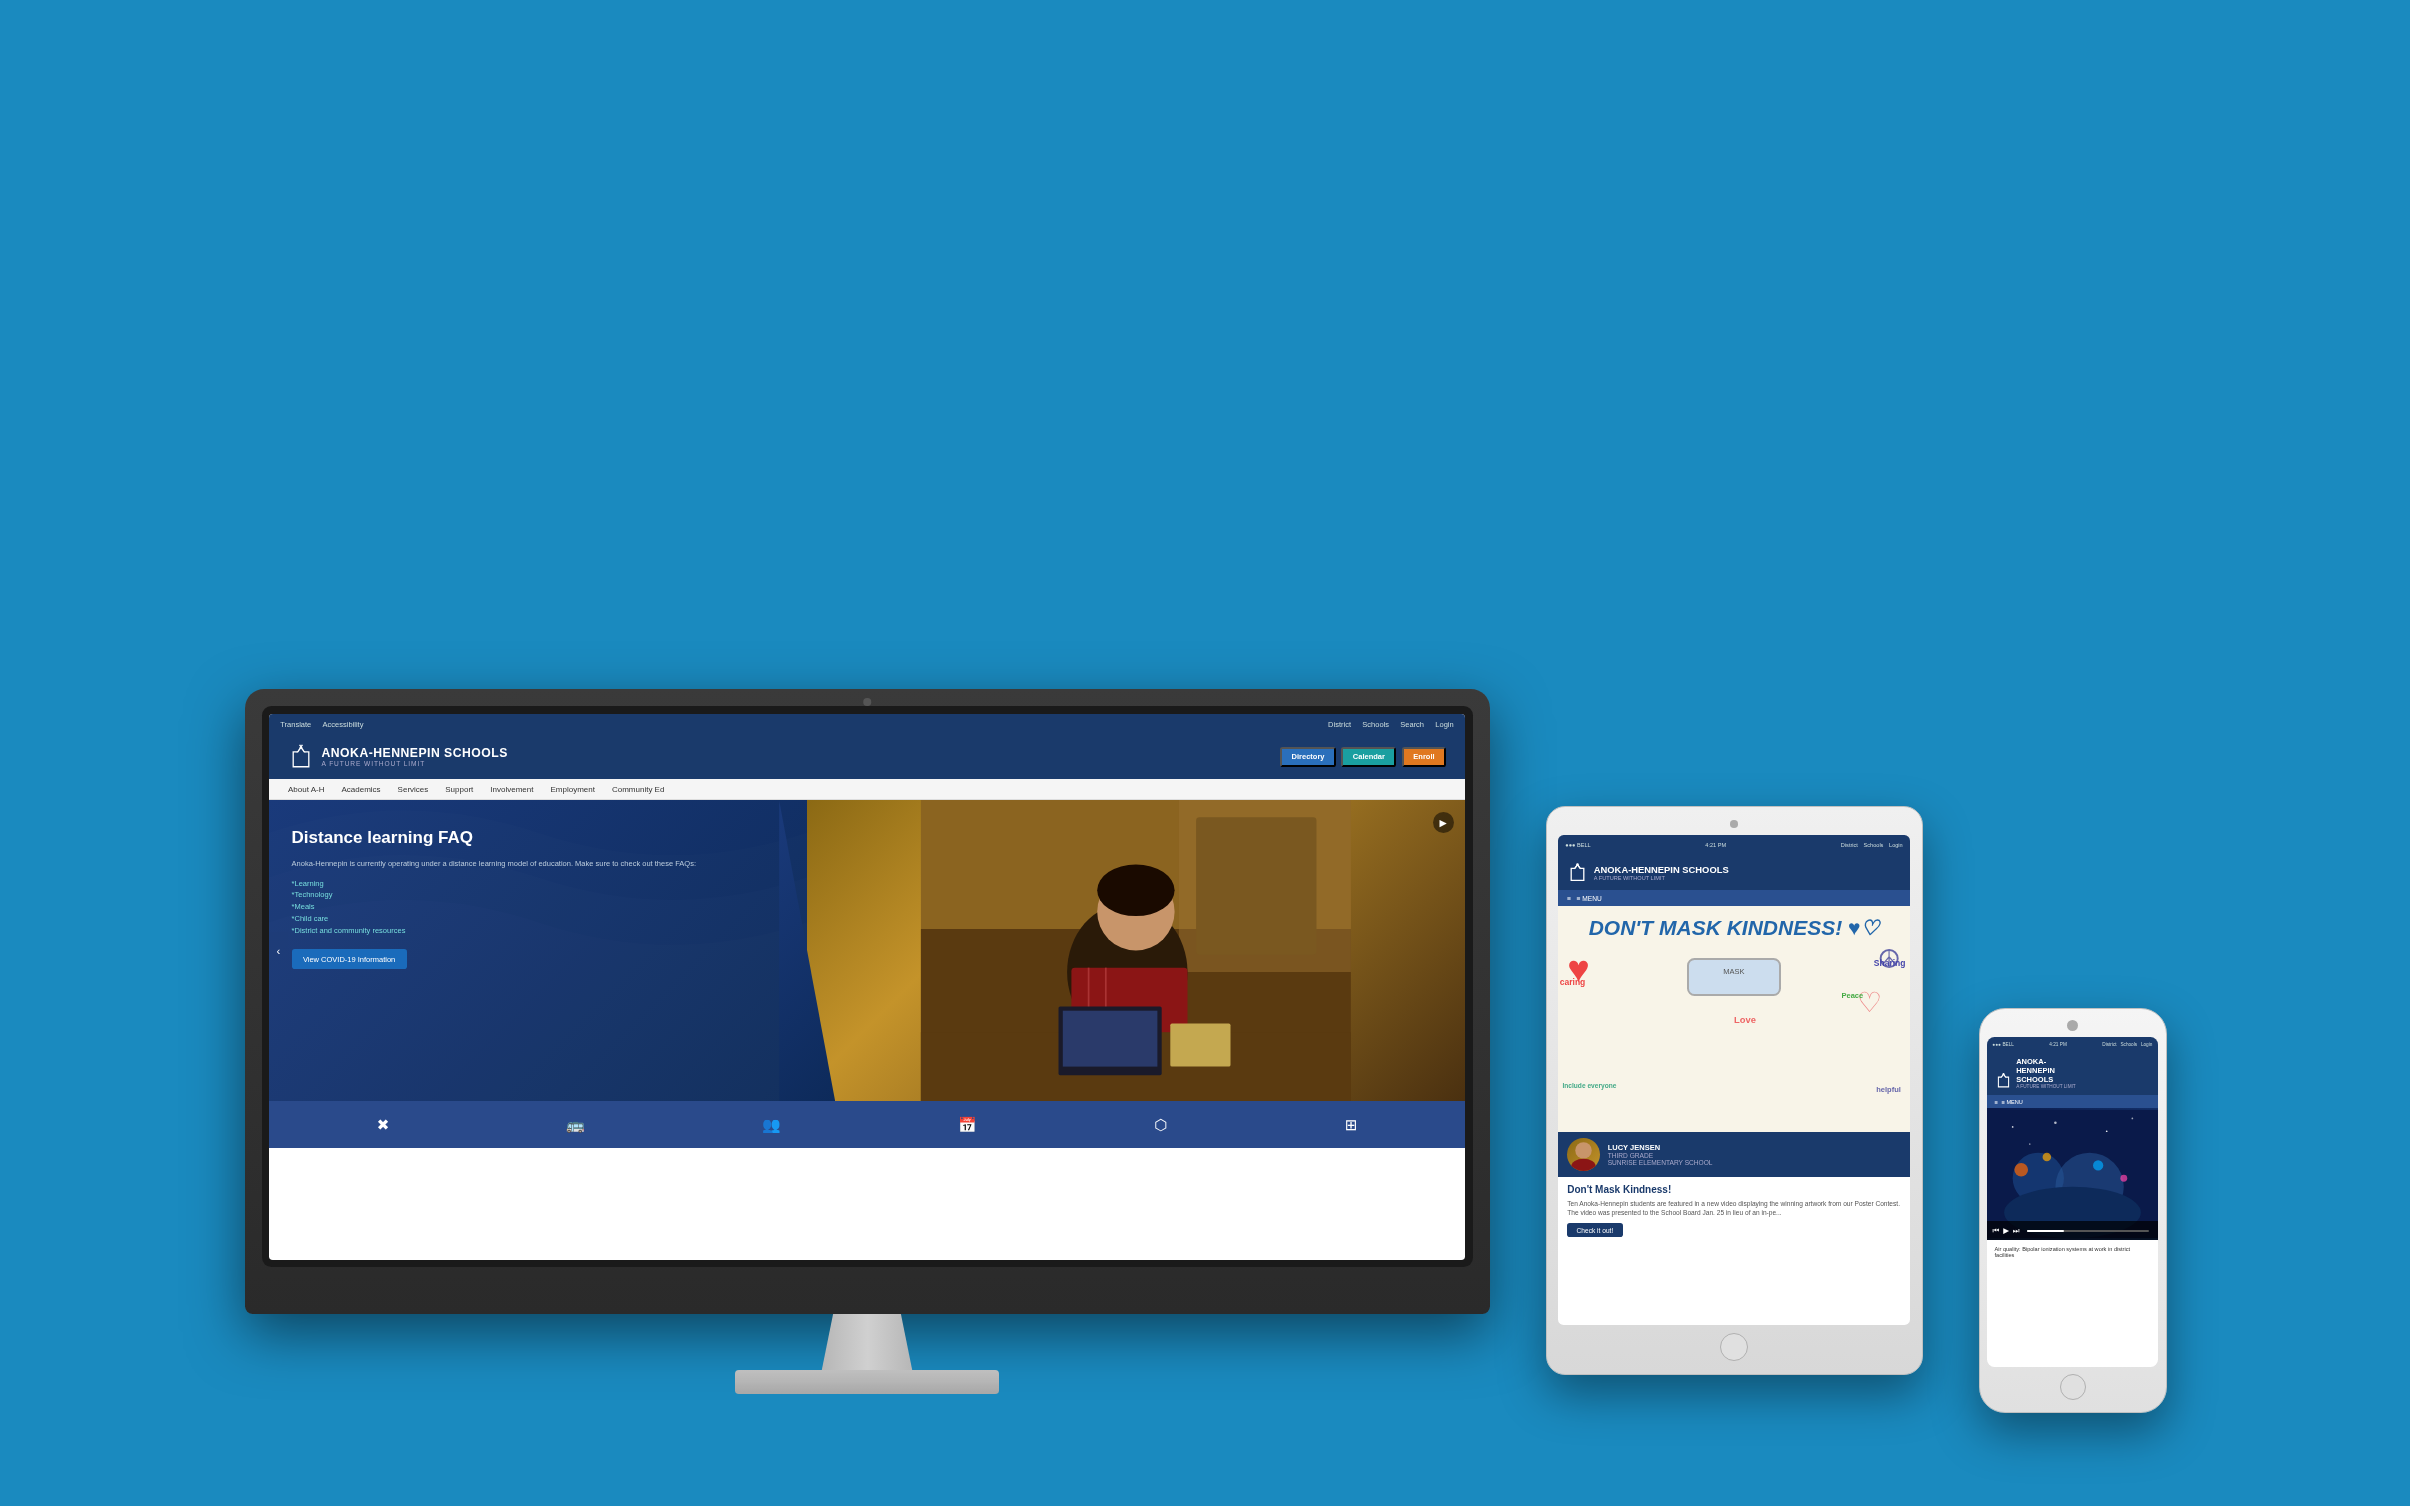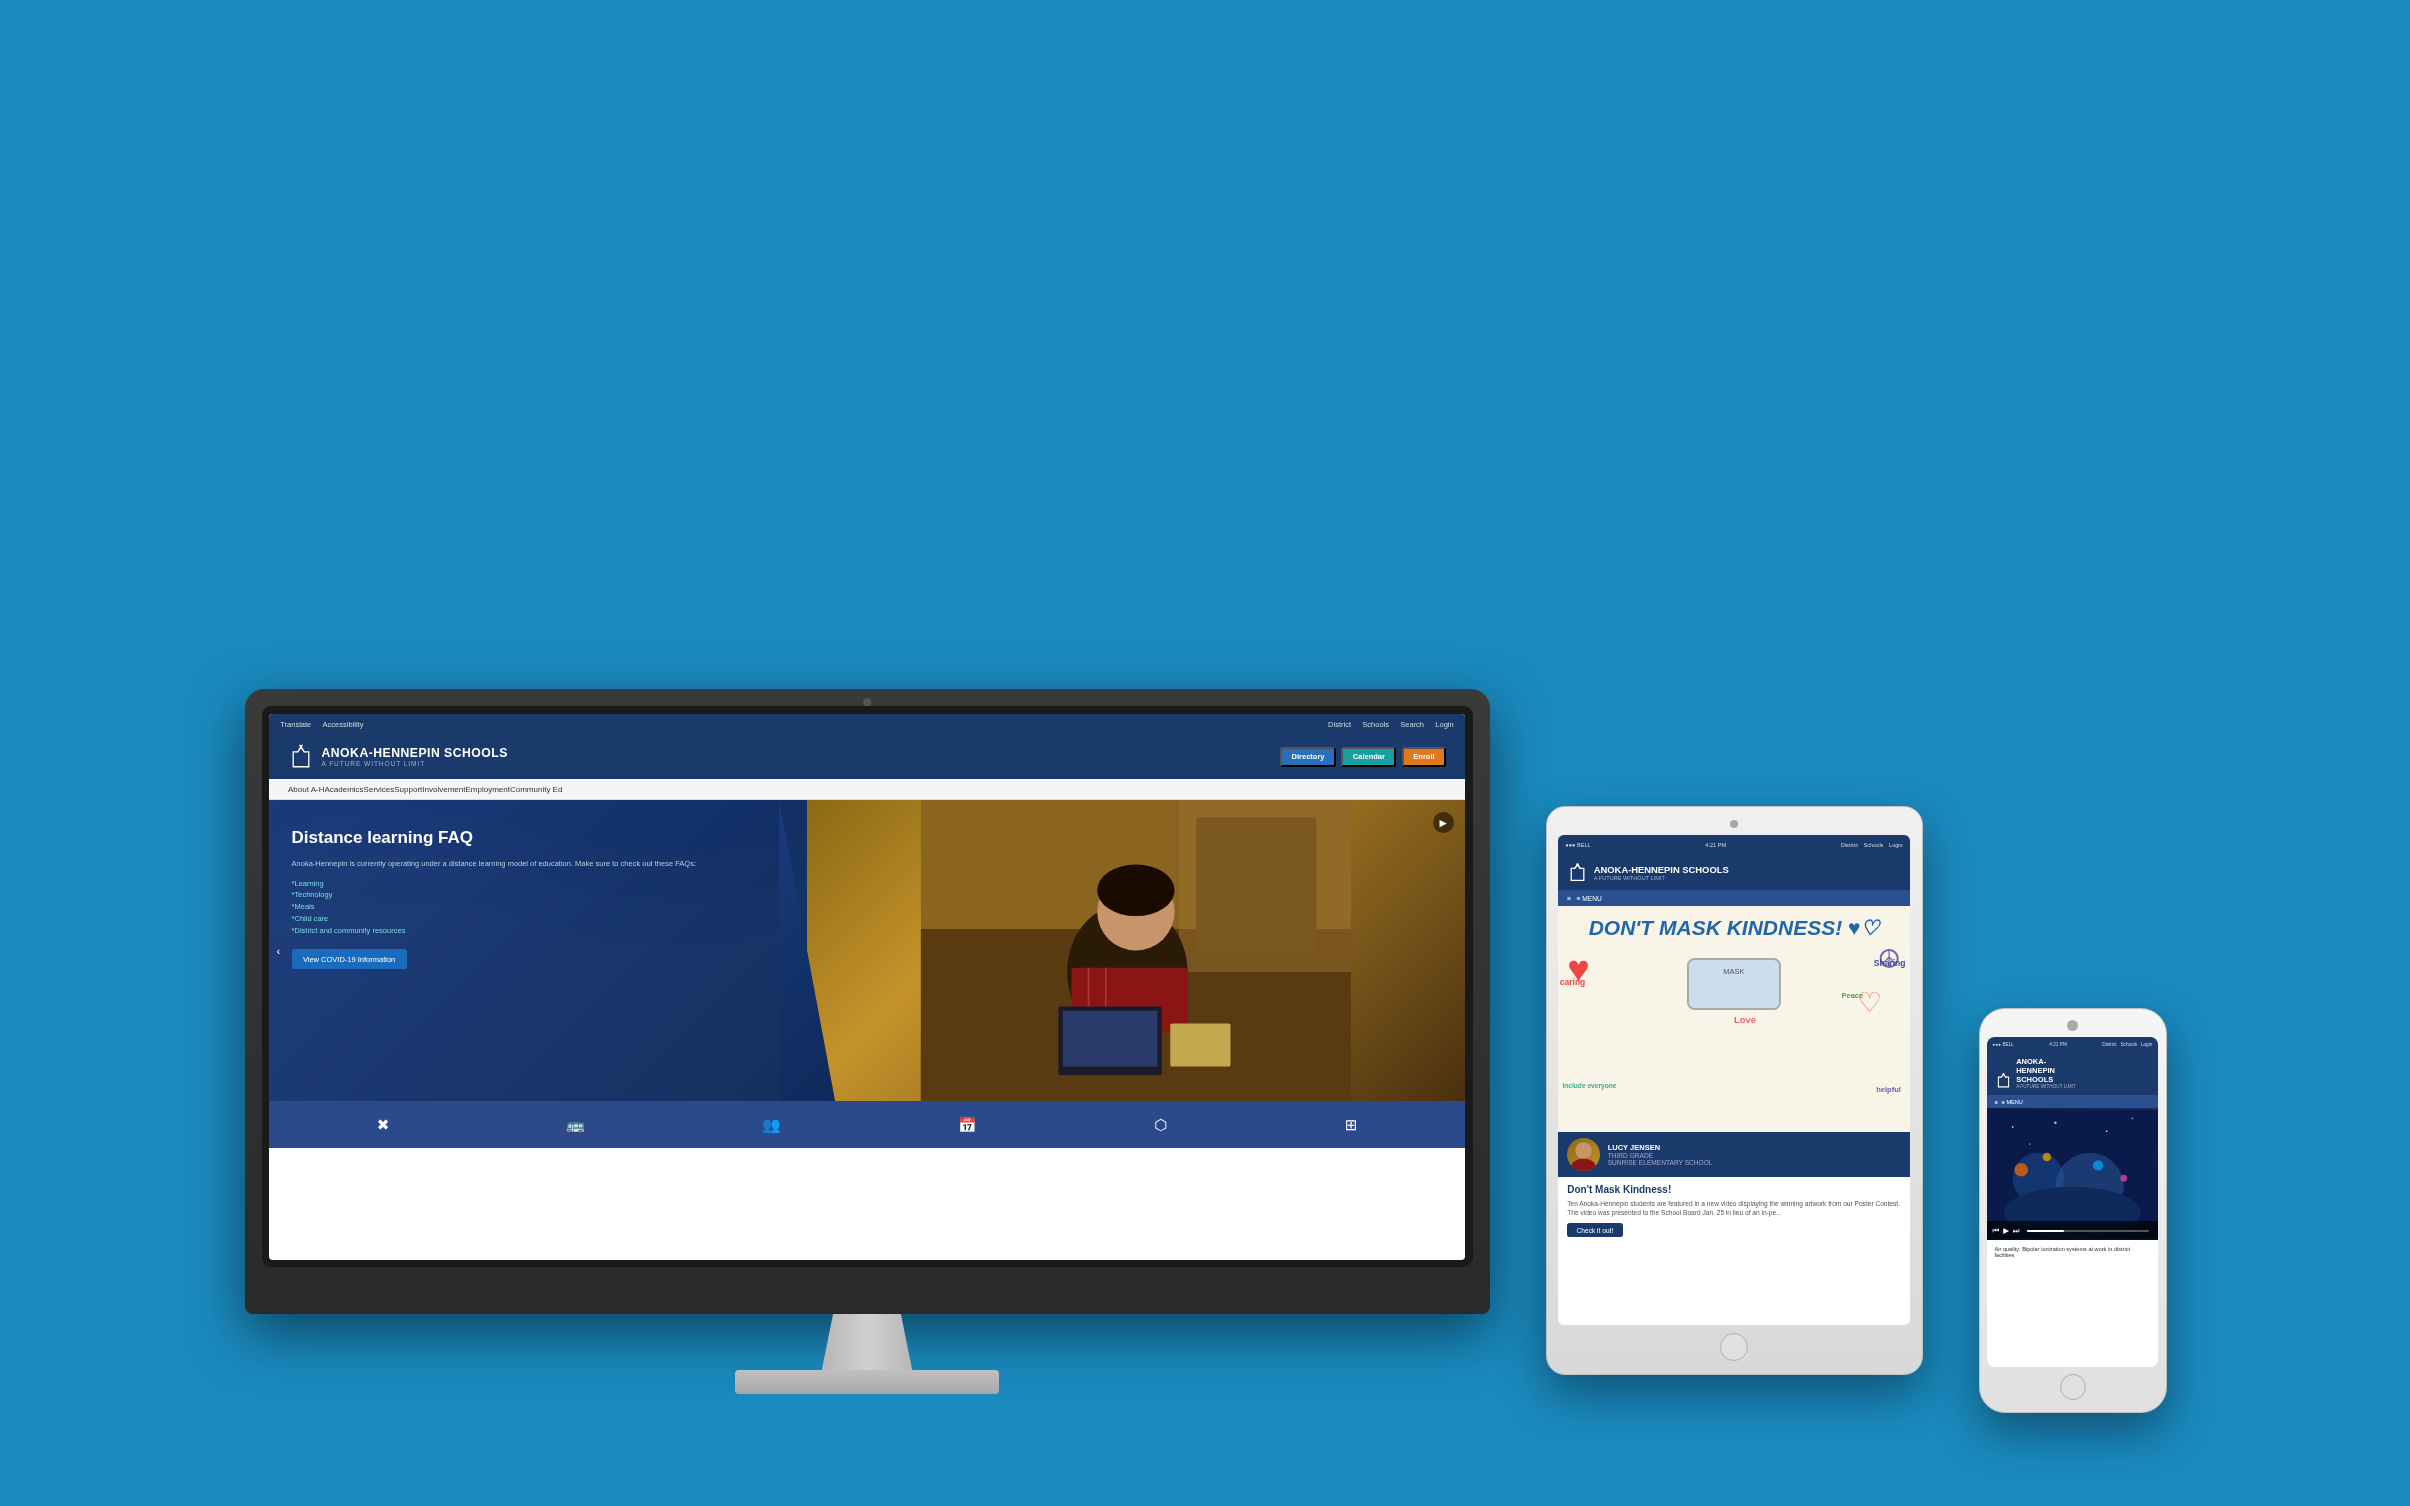--- a/index.html
+++ b/index.html
@@ -153,20 +153,21 @@
     }
 
     .site-btn-blue { background: #2a6fbb; color: white; }
     .site-btn-teal { background: #1a9fa0; color: white; }
     .site-btn-orange { background: #e07820; color: white; }
 
     .site-nav {
       background: #f5f5f5;
       padding: 5.6px 19px;
       display: flex;
+      gap: 17px;
       border-bottom: 0.9px solid #ddd;
       font-size: 8px;
       color: #333;
     }
 
     .site-nav span { cursor: pointer; }
 
     .site-hero {
       position: relative;
       height: 301px;
@@ -436,21 +437,21 @@
       top: 4.7px;
       color: #66a;
     }
 
     .mask-illustration {
       position: absolute;
       top: 19px;
       left: 50%;
       transform: translateX(-50%);
       width: 94px;
-      height: 52px;
+      height: 38px;
       border: 2.8px solid #aaa;
       border-radius: 7.5px;
       background: #cde;
     }
 
     .tablet-person-card {
       display: flex;
       align-items: center;
       gap: 7.5px;
       padding: 5.6px 9.4px;

